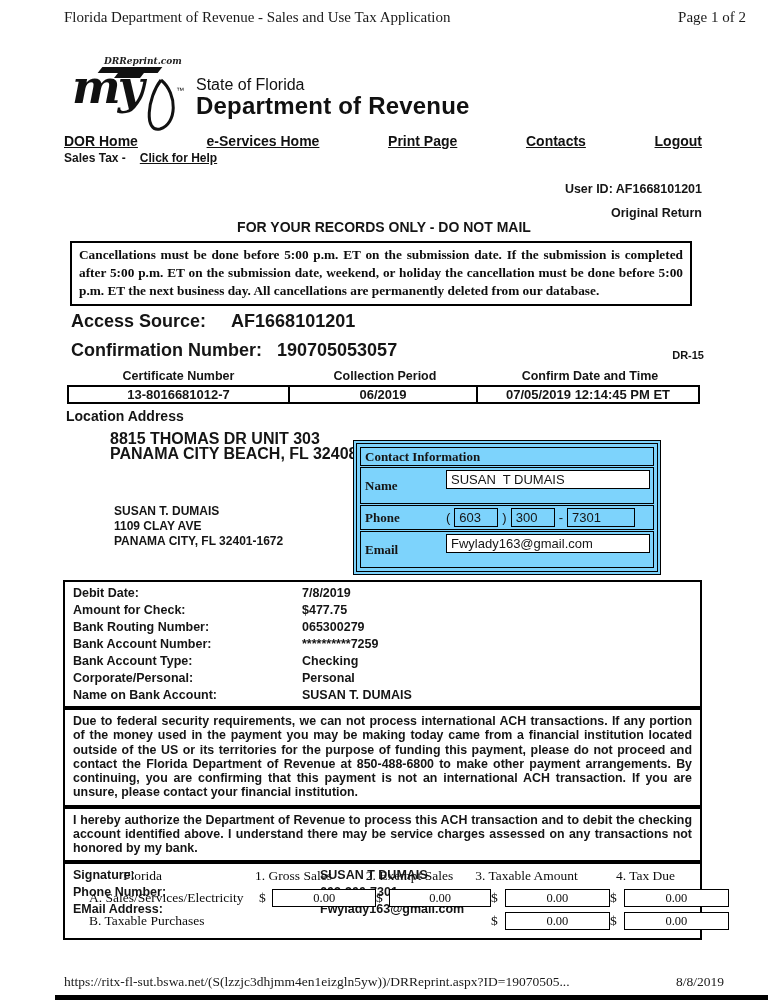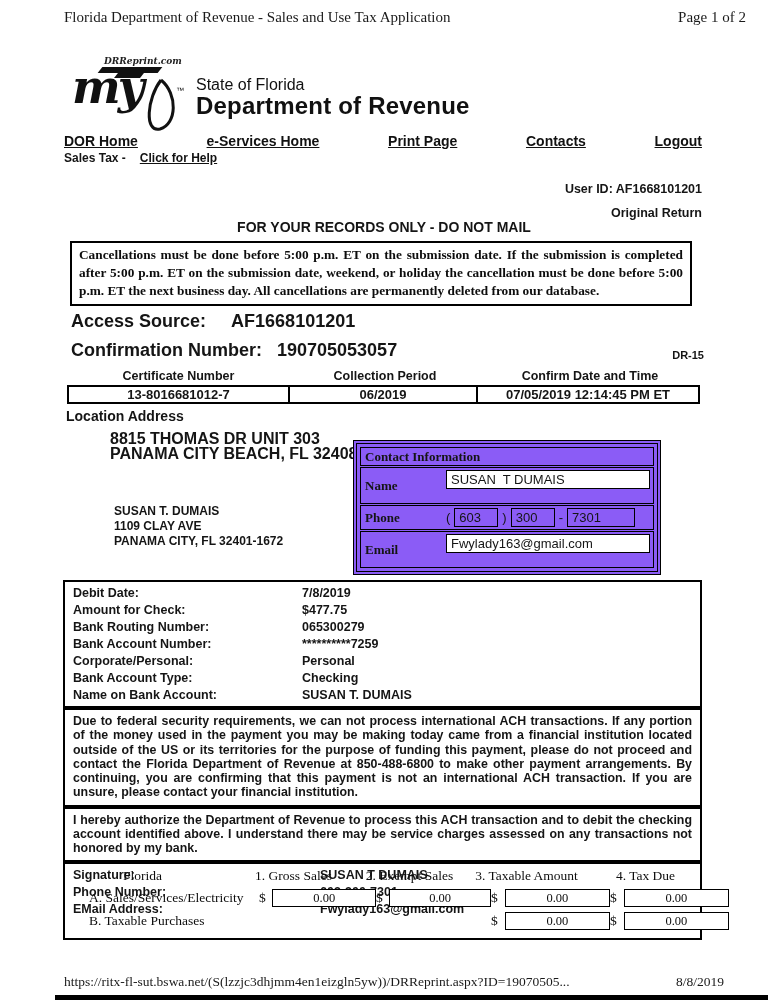--- a/index.html
+++ b/index.html
@@ -50,21 +50,21 @@
   .ch-0 { width:223px; } .ch-1 { width:190px; } .ch-2 { width:220px; }
   .cert-values { top:385px; left:67px; width:633px; display:flex; border:2px solid #000; height:19px; }
   .cert-values div { text-align:center; font-weight:bold; font-size:13px; line-height:15px; }
   .cv-0 { width:221px; border-right:2px solid #000; } .cv-1 { width:188px; border-right:2px solid #000; } .cv-2 { flex:1; }
 
   .loc-label { top:408px; left:66px; font-weight:bold; font-size:14px; }
   .loc-addr  { top:431px; left:110px; font-weight:bold; font-size:16px; line-height:15px; }
   .mail-addr { top:504px; left:114px; font-weight:bold; font-size:12px; line-height:15px; }
 
   
-  .contact-box { top:440px; left:353px; width:308px; border:4px double #000; padding:2px; background:#8b5cf6; }
+  .contact-box { top:440px; left:353px; width:308px; border:4px double #000; padding:2px; background:#7dd3fc; }
   .c-title { border:1px solid #000; margin:1px; padding:0 4px; height:19px; line-height:18px;
     font-family:"Liberation Serif", serif; font-weight:bold; font-size:13px; }
   .c-row { border:1px solid #000; margin:1px; display:flex; }
   .c-label { width:82px; font-family:"Liberation Serif", serif; font-weight:bold; font-size:13px; display:flex; align-items:center; padding-left:4px; }
   .c-field-area { flex:1; padding:2px 3px; }
   .input-box { border:1px solid #000; font-size:13px; padding:0 4px; height:19px; line-height:18px; white-space:pre; background:#fff; }
   .c-row-name .c-field-area, .c-row-email .c-field-area { padding-bottom:14px; }
   .phone-area { display:flex; align-items:center; gap:4px; font-size:13px; padding:2px 3px; }
   .pbox { border:1px solid #000; height:19px; line-height:18px; font-size:13px; padding:0 4px; }
   .pbox-a { width:44px; } .pbox-b { width:44px; } .pbox-c { width:68px; }
@@ -204,26 +204,26 @@
     </div>
     <div class="pay-row">
       <span class="lbl">Bank Routing Number:</span>
       <span>065300279</span>
     </div>
     <div class="pay-row">
       <span class="lbl">Bank Account Number:</span>
       <span>**********7259</span>
     </div>
     <div class="pay-row">
+      <span class="lbl">Bank Account Type:</span>
+      <span>Checking</span>
+    </div>
+    <div class="pay-row">
       <span class="lbl">Corporate/Personal:</span>
       <span>Personal</span>
-    </div>
-    <div class="pay-row">
-      <span class="lbl">Bank Account Type:</span>
-      <span>Checking</span>
     </div>
     <div class="pay-row">
       <span class="lbl">Name on Bank Account:</span>
       <span>SUSAN T. DUMAIS</span>
     </div>
   </div>
   <div class="sect ach-par">Due to federal security requirements, we can not process international ACH transactions. If any portion of the money used in the payment you may be making today came from a financial institution located outside of the US or its territories for the purpose of funding this payment, please do not proceed and contact the Florida Department of Revenue at 850-488-6800 to make other payment arrangements. By continuing, you are confirming that this payment is not an international ACH transaction. If you are unsure, please contact your financial institution.</div>
   <div class="sect ach-par">I hereby authorize the Department of Revenue to process this ACH transaction and to debit the checking account identified above. I understand there may be service charges assessed on any transactions not honored by my bank.</div>
   <div class="sect sig-rows">
     <div class="sig-row">

